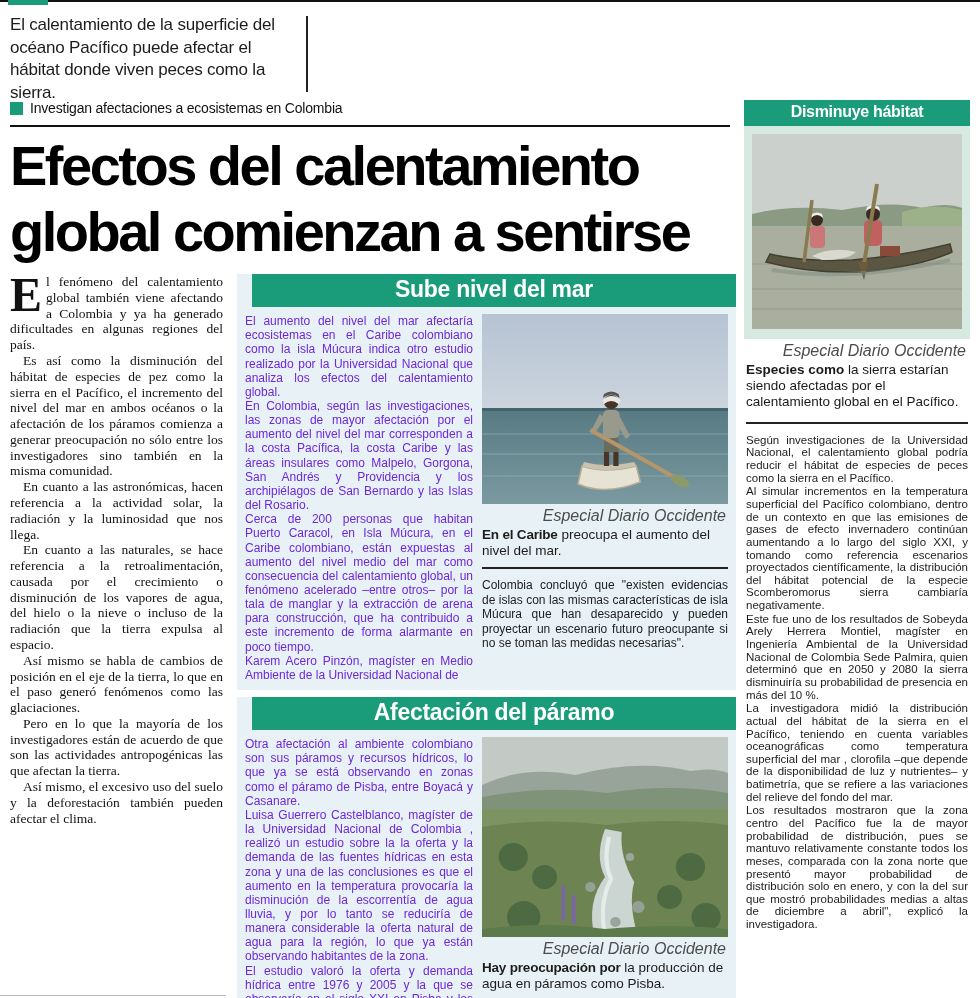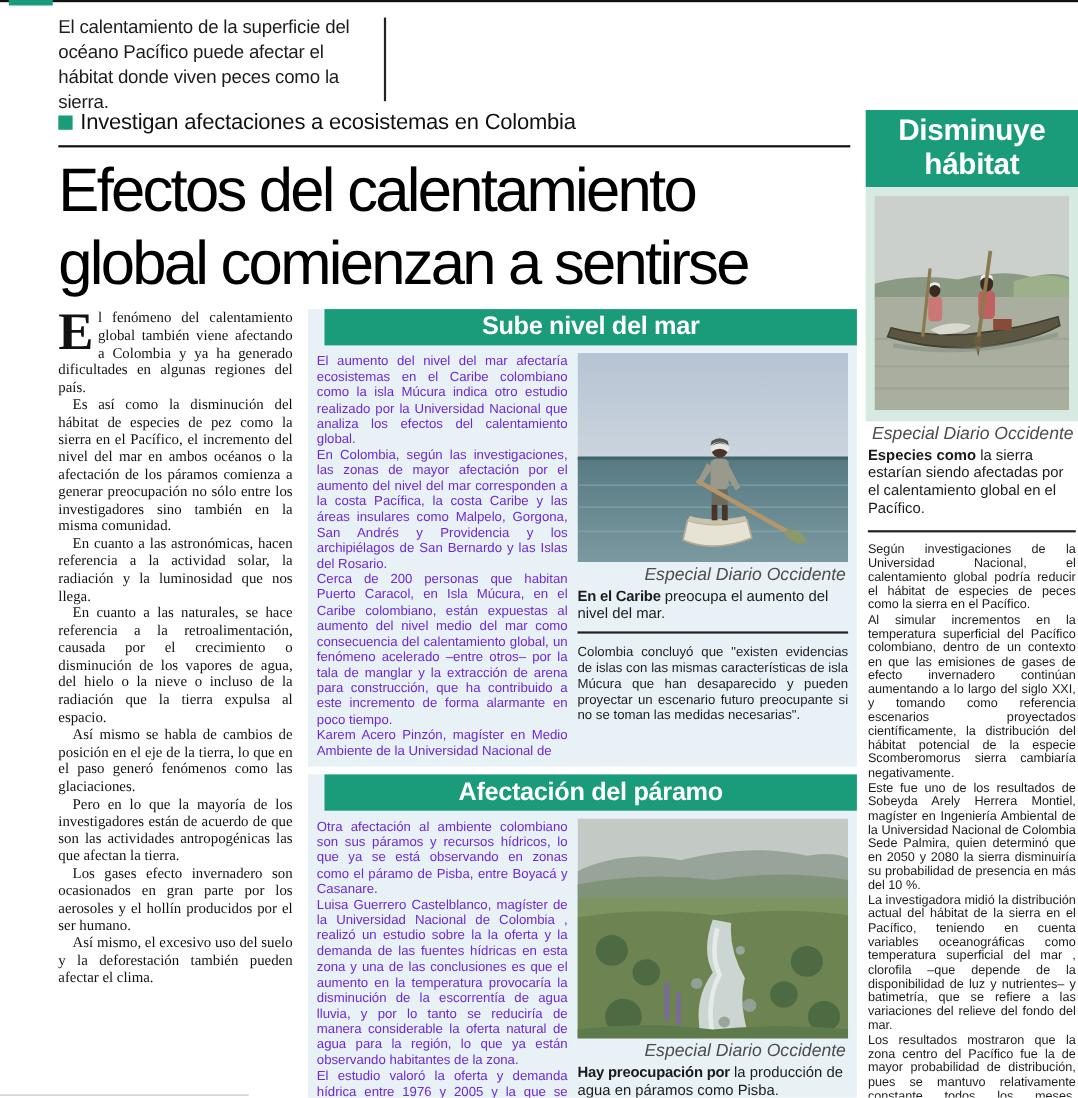--- a/index.html
+++ b/index.html
@@ -1,21 +1,20 @@
 <!DOCTYPE html>
 <html><head>
 <meta charset="utf-8">
 <style>
   * { margin:0; padding:0; box-sizing:border-box; }
   html,body { background:#fff; }
   .page {
     position:relative; width:980px; height:998px; margin:0 auto;
     background:#fff; overflow:hidden; color:#1a1a1a;
     font-family:"Liberation Sans", sans-serif;
-    padding-left:43px;
   }
   
   .top-rule { position:absolute; top:0; left:0; width:100%; height:2px; background:#111; }
   .top-rule-green { position:absolute; top:0; left:8px; width:40px; height:5px; background:var(--green); }
 
   
   .teasers { display:flex; padding:14px 8px 0 10px; height:96px; }
   .teaser { font-size:17px; line-height:1.33; color:#1c1c1c; letter-spacing:-0.2px; }
   .teaser-1 { width:296px; padding-right:14px; }
   .teaser-2 { width:322px; padding:0 12px 0 16px; }
@@ -23,25 +22,25 @@
   .vdiv { width:1px; background:#222; height:76px; margin-top:2px; }
 
   
   .content-row { display:flex; padding:0 0 0 0; }
   .main-area { width:736px; padding-left:10px; }
   .sidebar { width:226px; margin-left:8px; }
 
   
   .kicker { display:flex; align-items:center; margin-top:4px; }
   .kicker-square { width:13px; height:13px; background:var(--green); margin-right:7px; flex:0 0 auto; }
-  .kicker-text { font-size:20px; color:#111; letter-spacing:-0.2px; }
+  .kicker-text { font-size:14px; color:#111; letter-spacing:-0.2px; }
   .kicker-rule { height:2px; background:#111; margin-top:9px; margin-right:6px; }
 
   
-  .headline { font-weight:normal; font-size:56px; line-height:1.17; letter-spacing:-2.5px; color:#000; margin:6px 0 10px 0; }
+  .headline { font-weight:bold; font-size:56px; line-height:1.17; letter-spacing:-2.5px; color:#000; margin:6px 0 10px 0; }
 
   
   .cols { display:flex; }
   .leftcol { width:222px; font-family:"Liberation Serif", serif; font-size:13.5px; line-height:1.17; text-align:justify; color:#111; padding-right:6px; }
   .leftcol p { text-indent:13px; margin:0; }
   .leftcol .first-par { text-indent:0; }
   .dropcap { float:left; font-size:48px; line-height:37px; font-weight:bold; padding:2px 4px 0 0; font-family:"Liberation Serif", serif; }
 
   .middlecol { width:506px; margin-left:8px; }
 
@@ -53,21 +52,21 @@
   .box-left p { margin:0; }
   .box-right { flex:1; }
   .photo-frame { width:100%; }
   .photo-frame svg { display:block; width:100%; }
   .credit { font-style:italic; font-size:16px; color:#4c4c4c; text-align:right; margin:3px 2px 2px 0; }
   .caption { font-size:13.5px; line-height:1.16; color:#1c1c1c; border-bottom:2px solid #222; padding-bottom:9px; }
   .caption b { letter-spacing:-0.2px; }
   .after-text { margin-top:9px; font-size:12px; line-height:1.2; text-align:justify; color:#1c1c1c; }
 
   
-  .sb-header { background:var(--green); color:#fff; font-weight:bold; font-size:27px; text-align:center; padding:3px 0 5px; letter-spacing:-0.3px; margin-top:4px; }
+  .sb-header { background:var(--green); color:#fff; font-weight:bold; font-size:16px; text-align:center; padding:3px 0 5px; letter-spacing:-0.3px; margin-top:4px; }
   .sb-photo-block { background:var(--mint); padding:8px 8px 10px; }
   .sb-caption-wrap { padding:0 2px; }
   .sb-caption { font-size:13.5px; line-height:1.18; border-bottom:2px solid #222; padding-bottom:12px; }
   .sb-text { padding:10px 2px 0; font-size:11.5px; line-height:1.1; text-align:justify; color:#1c1c1c; }
   .sb-text p { margin:0 0 1px; }
 
   .bottom-rule { position:absolute; bottom:2px; left:0; width:226px; height:1px; background:#bbb; }
 </style>
 </head>
 <body>
@@ -96,21 +95,20 @@
       <div class="cols">
 
         <div class="leftcol">
           <p class="first-par"><span class="dropcap">E</span><span>l fenómeno del calentamiento global también viene afectando a Colombia y ya ha generado dificultades en algunas regiones del país.</span></p>
           <div>
               <p>Es así como la disminución del hábitat de especies de pez como la sierra en el Pacífico, el incremento del nivel del mar en ambos océanos o la afectación de los páramos comienza a generar preocupación no sólo entre los investigadores sino también en la misma comunidad.</p>
               <p>En cuanto a las astronómicas, hacen referencia a la actividad solar, la radiación y la luminosidad que nos llega.</p>
               <p>En cuanto a las naturales,  se hace referencia a la retroalimentación, causada por el crecimiento o disminución de los vapores de agua, del hielo o la nieve o incluso de la radiación que la tierra expulsa al espacio.</p>
               <p>Así mismo se habla de cambios de posición en el eje de la tierra, lo que en el paso generó fenómenos como las glaciaciones.</p>
               <p>Pero en lo que la mayoría de los investigadores están de acuerdo de que son las actividades antropogénicas las que afectan la tierra.</p>
-              <p>Los gases efecto invernadero son ocasionados en gran parte por los aerosoles y el hollín producidos por el ser humano.</p>
               <p>Así mismo, el excesivo uso del suelo y la deforestación también pueden afectar el clima.</p>
             </div>
         </div>
 
         <div class="middlecol">
 
           <div class="box">
             <div class="box-header">Sube nivel del mar</div>
             <div class="box-body">
               <div class="box-left">

